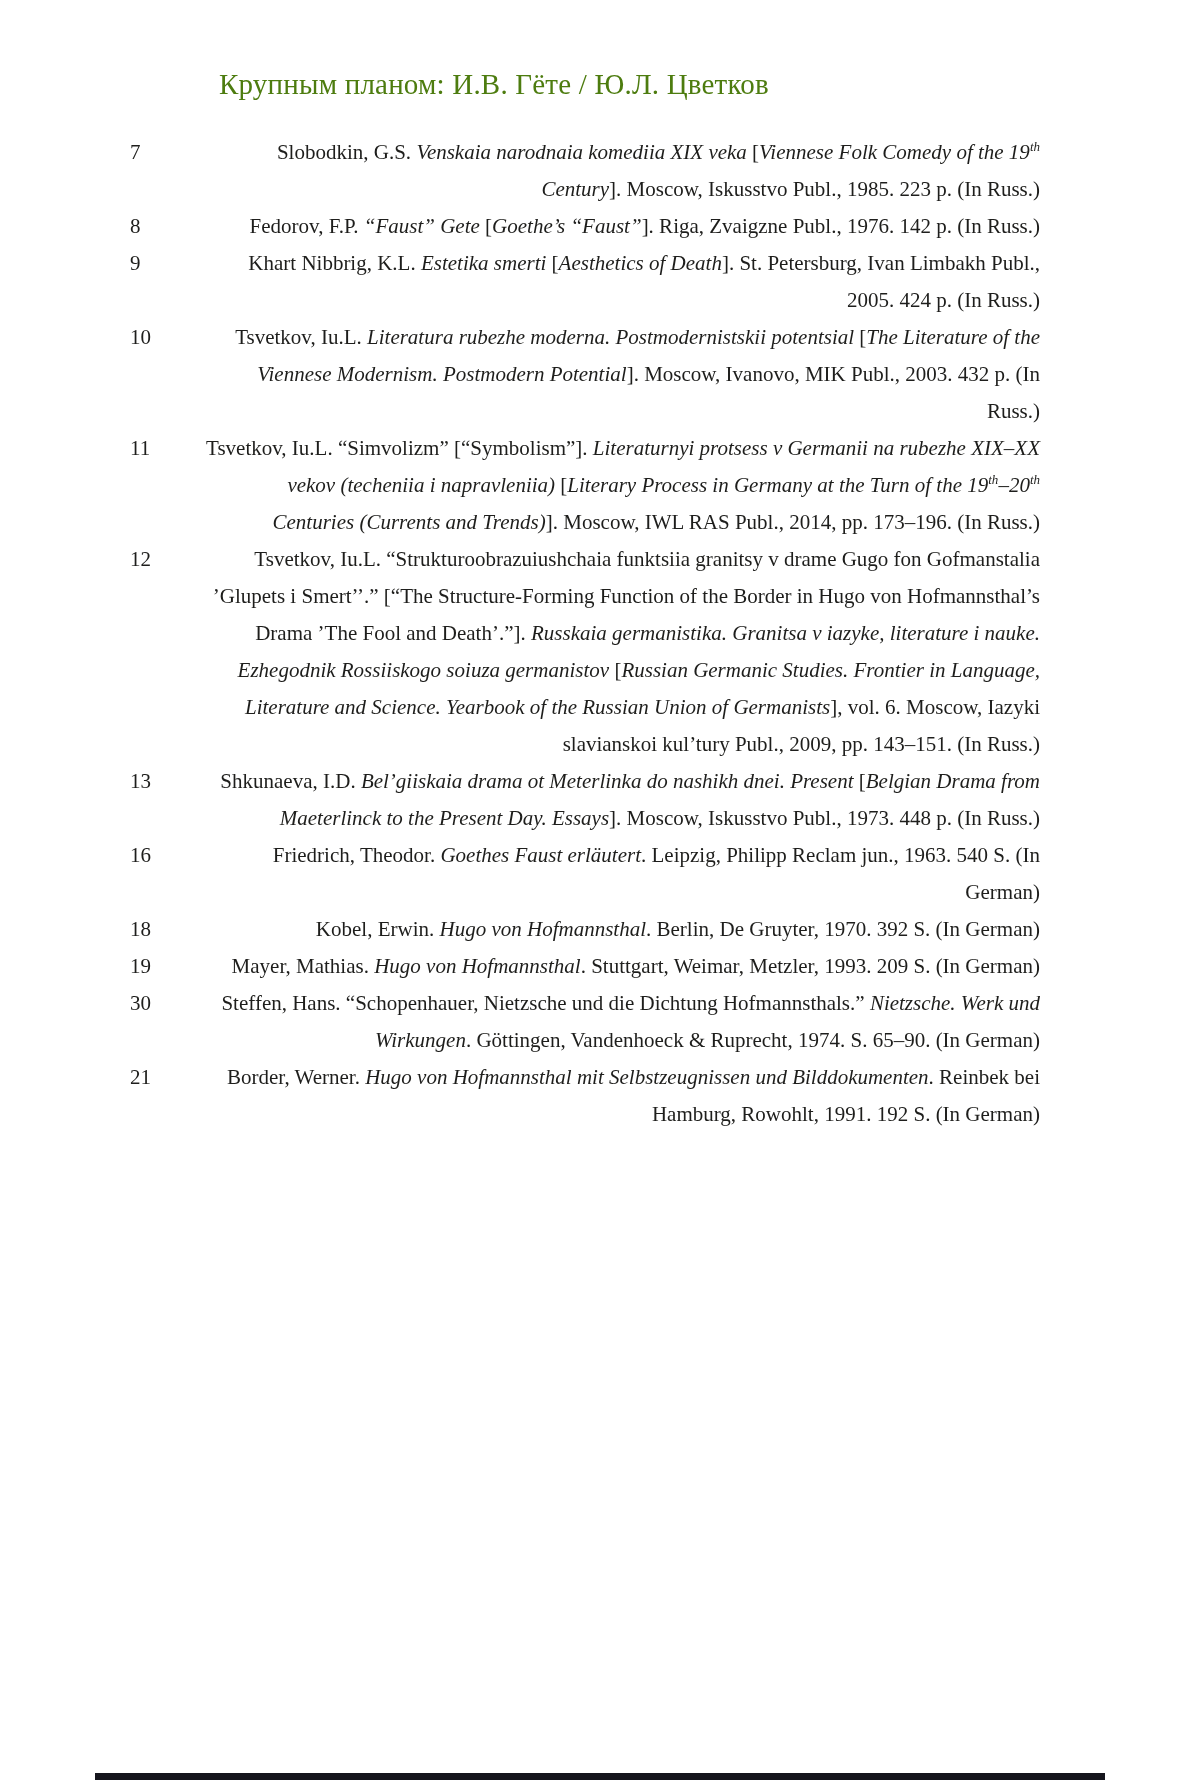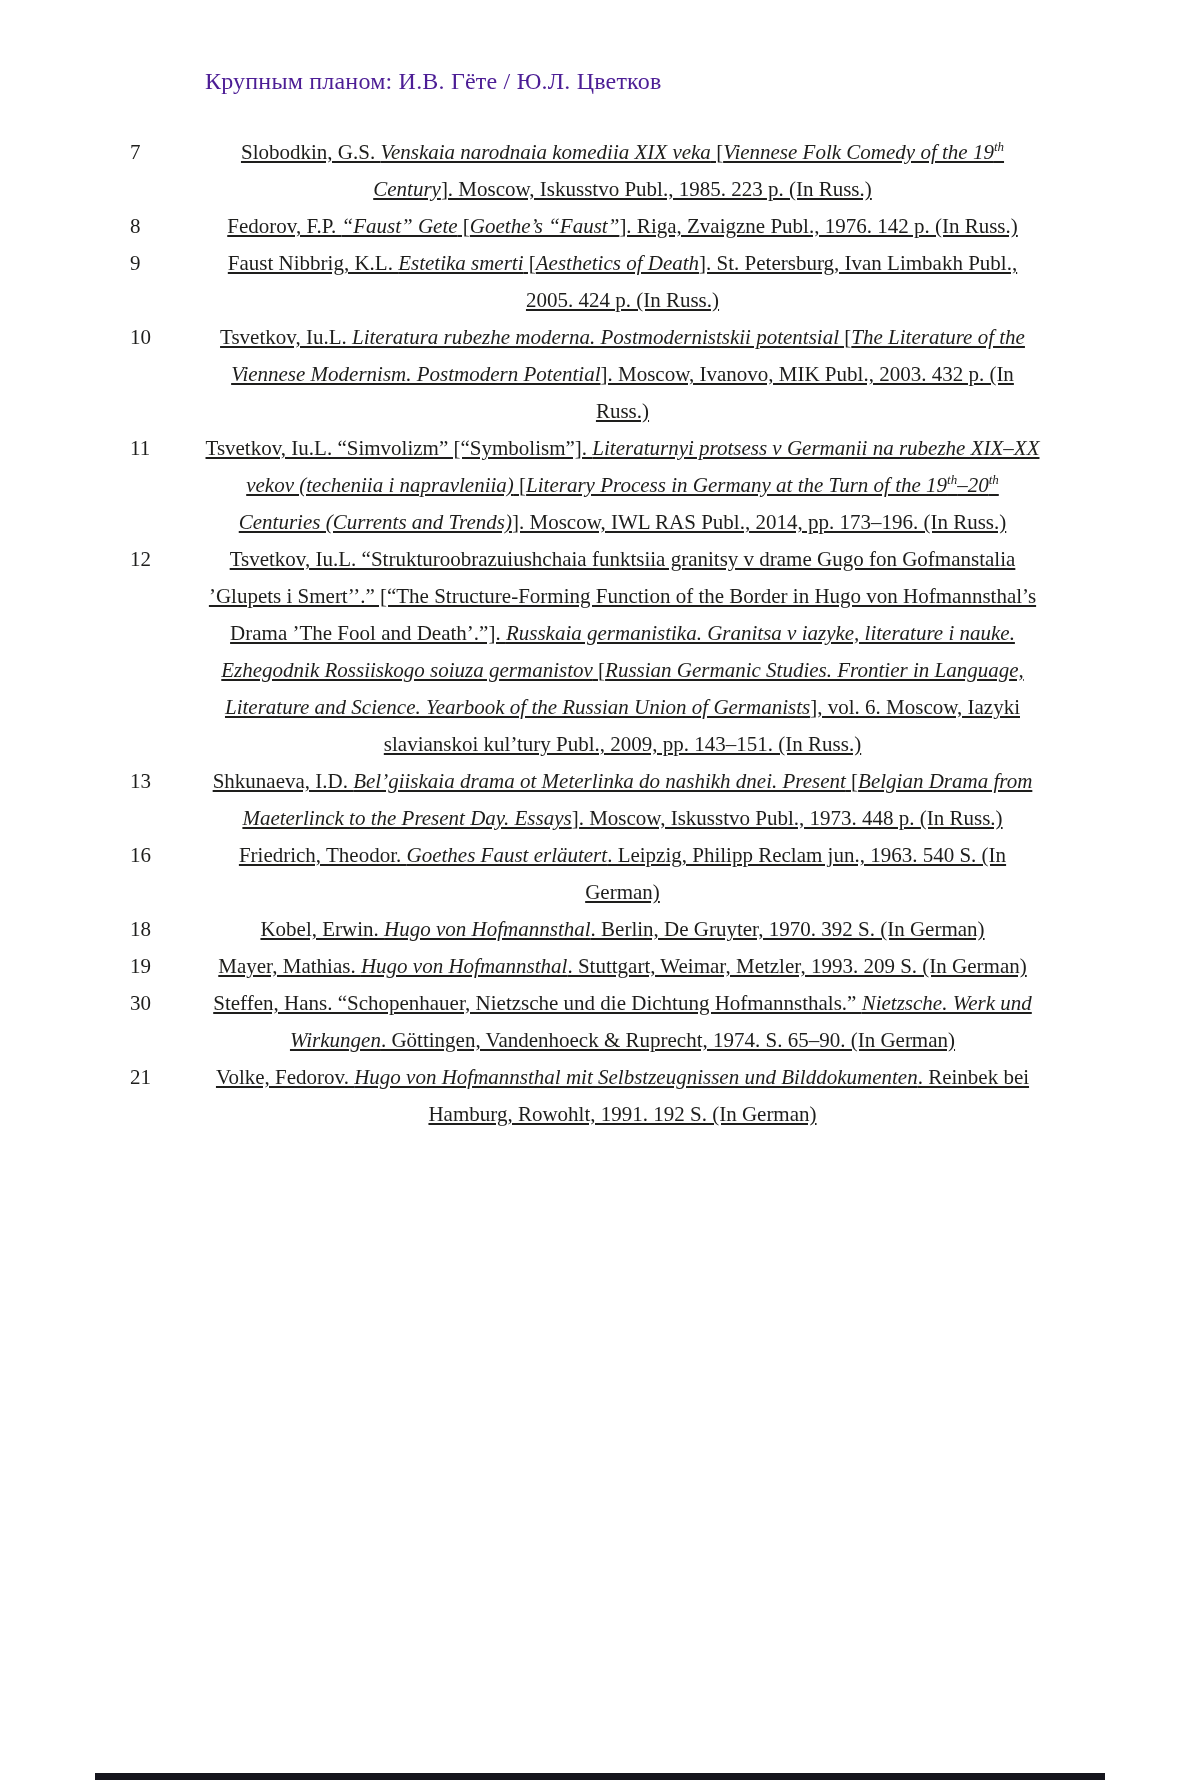--- a/index.html
+++ b/index.html
@@ -10,25 +10,25 @@
   body {
     width: 1200px;
     height: 1780px;
     position: relative;
     overflow: hidden;
     font-family: "Liberation Serif", serif;
     color: #1e1e1c;
   }
   .running-header {
     position: absolute;
-    left: 205px;
+    left: 219px;
     top: 68px;
-    font-size: 24px;
+    font-size: 29px;
     letter-spacing: 0.2px;
-    color: #4c1d95;
+    color: #4d7c0f;
     white-space: nowrap;
   }
   .ref-list {
     position: absolute;
     left: 130px;
     top: 134px;
     width: 910px;
   }
   .ref-row {
     display: flex;
@@ -37,22 +37,21 @@
   .ref-num {
     flex: 0 0 75px;
     width: 75px;
     font-size: 21px;
     line-height: 37px;
   }
   .ref-text {
     width: 835px;
     font-size: 21px;
     line-height: 37px;
-    text-align: center;
-    text-decoration: underline;
+    text-align: right;
   }
   .ref-text .it {
     font-style: italic;
   }
   .ref-text sup {
     font-size: 13px;
     line-height: 0;
     vertical-align: super;
   }
   .bottom-edge {
@@ -74,21 +73,21 @@
       <div class="ref-row">
         <div class="ref-num">7</div>
         <div class="ref-text"><span>Slobodkin, G.S. </span><span class="it">Venskaia narodnaia komediia XIX veka</span><span> [</span><span class="it">Viennese Folk Comedy of the 19</span><sup class="it">th</sup><span class="it"> Century</span><span>]. Moscow, Iskusstvo Publ., 1985. 223 p. (In Russ.)</span></div>
       </div>
       <div class="ref-row">
         <div class="ref-num">8</div>
         <div class="ref-text"><span>Fedorov, F.P. </span><span class="it">“Faust” Gete</span><span> [</span><span class="it">Goethe’s “Faust”</span><span>]. Riga, Zvaigzne Publ., 1976. 142 p. (In Russ.)</span></div>
       </div>
       <div class="ref-row">
         <div class="ref-num">9</div>
-        <div class="ref-text"><span>Faust Nibbrig, K.L. </span><span class="it">Estetika smerti</span><span> [</span><span class="it">Aesthetics of Death</span><span>]. St. Petersburg, Ivan Limbakh Publ., 2005. 424 p. (In Russ.)</span></div>
+        <div class="ref-text"><span>Khart Nibbrig, K.L. </span><span class="it">Estetika smerti</span><span> [</span><span class="it">Aesthetics of Death</span><span>]. St. Petersburg, Ivan Limbakh Publ., 2005. 424 p. (In Russ.)</span></div>
       </div>
       <div class="ref-row">
         <div class="ref-num">10</div>
         <div class="ref-text"><span>Tsvetkov, Iu.L. </span><span class="it">Literatura rubezhe moderna. Postmodernistskii potentsial</span><span> [</span><span class="it">The Literature of the Viennese Modernism. Postmodern Potential</span><span>]. Moscow, Ivanovo, MIK Publ., 2003. 432 p. (In Russ.)</span></div>
       </div>
       <div class="ref-row">
         <div class="ref-num">11</div>
         <div class="ref-text"><span>Tsvetkov, Iu.L. “Simvolizm” [“Symbolism”]. </span><span class="it">Literaturnyi protsess v Germanii na rubezhe XIX–XX vekov (techeniia i napravleniia)</span><span> [</span><span class="it">Literary Process in Germany at the Turn of the 19</span><sup class="it">th</sup><span class="it">–20</span><sup class="it">th</sup><span class="it"> Centuries (Currents and Trends)</span><span>]. Moscow, IWL RAS Publ., 2014, pp. 173–196. (In Russ.)</span></div>
       </div>
       <div class="ref-row">
@@ -110,18 +109,18 @@
       <div class="ref-row">
         <div class="ref-num">19</div>
         <div class="ref-text"><span>Mayer, Mathias. </span><span class="it">Hugo von Hofmannsthal</span><span>. Stuttgart, Weimar, Metzler, 1993. 209 S. (In German)</span></div>
       </div>
       <div class="ref-row">
         <div class="ref-num">30</div>
         <div class="ref-text"><span>Steffen, Hans. “Schopenhauer, Nietzsche und die Dichtung Hofmannsthals.” </span><span class="it">Nietzsche. Werk und Wirkungen</span><span>. Göttingen, Vandenhoeck &amp; Ruprecht, 1974. S. 65–90. (In German)</span></div>
       </div>
       <div class="ref-row">
         <div class="ref-num">21</div>
-        <div class="ref-text"><span>Volke, Fedorov. </span><span class="it">Hugo von Hofmannsthal mit Selbstzeugnissen und Bilddokumenten</span><span>. Reinbek bei Hamburg, Rowohlt, 1991. 192 S. (In German)</span></div>
+        <div class="ref-text"><span>Border, Werner. </span><span class="it">Hugo von Hofmannsthal mit Selbstzeugnissen und Bilddokumenten</span><span>. Reinbek bei Hamburg, Rowohlt, 1991. 192 S. (In German)</span></div>
       </div>
     </div>
 
   <div class="bottom-edge"></div>
 </div>
 
 </body></html>

